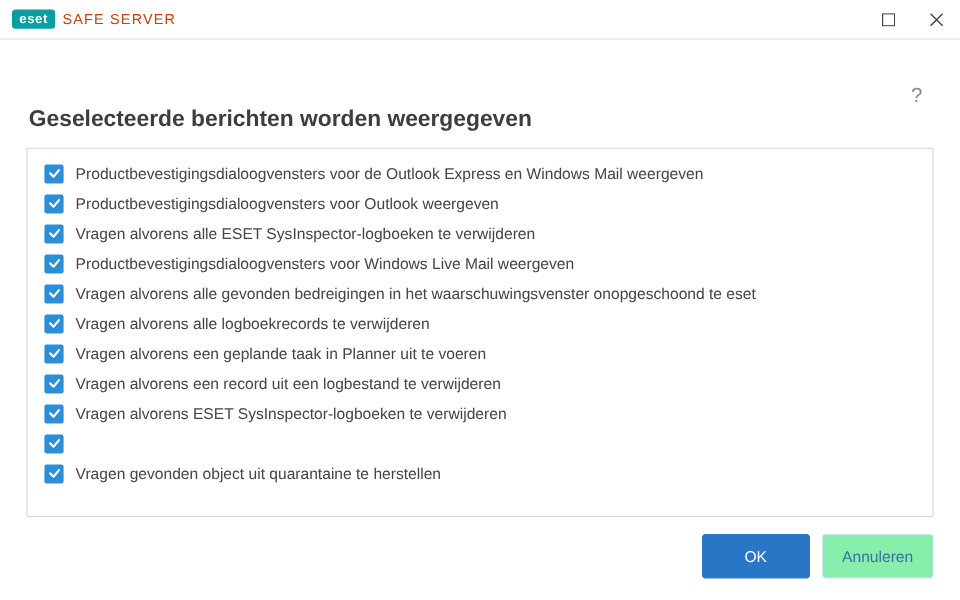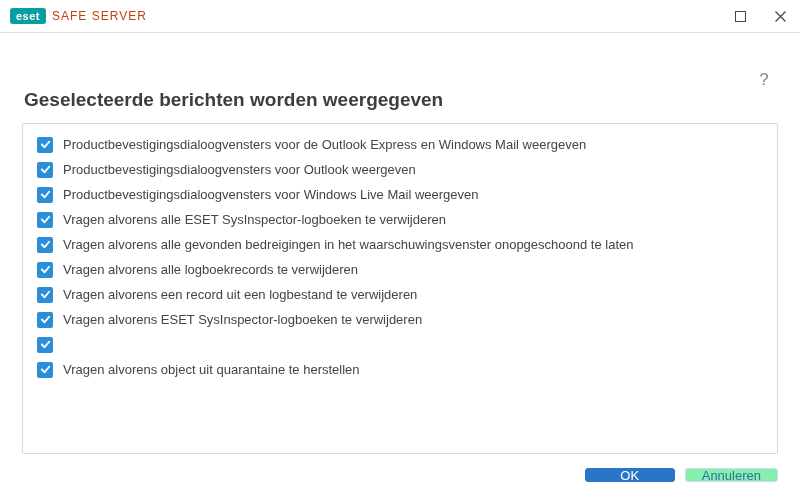--- a/index.html
+++ b/index.html
@@ -112,21 +112,21 @@
   }
   .cb svg { display: block; }
   .footer {
     padding: 14px 22px 18px 22px;
     display: flex;
     justify-content: flex-end;
     gap: 10px;
   }
   .btn {
     min-width: 90px;
-    height: 14px;
+    height: 37px;
     border-radius: 3px;
     font-size: 13px;
     display: flex;
     align-items: center;
     justify-content: center;
     cursor: pointer;
     padding: 0 16px;
   }
   .btn-primary {
     background: #2976c6;
@@ -185,52 +185,60 @@
           </svg>
         </div>
         <span>Productbevestigingsdialoogvensters voor Outlook weergeven</span>
       </div>
       <div class="item">
         <div class="cb">
           <svg width="11" height="11" viewBox="0 0 12 12">
             <path d="M2 6 L5 9 L10 3" stroke="#fff" stroke-width="2" fill="none" stroke-linecap="round" stroke-linejoin="round"></path>
           </svg>
         </div>
+        <span>Vragen alvorens alle ESET SysInspector-logboeken te verwijderen</span>
+      </div>
+      <div class="item">
+        <div class="cb">
+          <svg width="11" height="11" viewBox="0 0 12 12">
+            <path d="M2 6 L5 9 L10 3" stroke="#fff" stroke-width="2" fill="none" stroke-linecap="round" stroke-linejoin="round"></path>
+          </svg>
+        </div>
         <span>Productbevestigingsdialoogvensters voor Windows Live Mail weergeven</span>
       </div>
       <div class="item">
         <div class="cb">
           <svg width="11" height="11" viewBox="0 0 12 12">
             <path d="M2 6 L5 9 L10 3" stroke="#fff" stroke-width="2" fill="none" stroke-linecap="round" stroke-linejoin="round"></path>
           </svg>
         </div>
-        <span>Vragen alvorens alle ESET SysInspector-logboeken te verwijderen</span>
-      </div>
-      <div class="item">
-        <div class="cb">
-          <svg width="11" height="11" viewBox="0 0 12 12">
-            <path d="M2 6 L5 9 L10 3" stroke="#fff" stroke-width="2" fill="none" stroke-linecap="round" stroke-linejoin="round"></path>
-          </svg>
-        </div>
-        <span>Vragen alvorens alle gevonden bedreigingen in het waarschuwingsvenster onopgeschoond te laten</span>
+        <span>Vragen alvorens alle gevonden bedreigingen in het waarschuwingsvenster onopgeschoond te eset</span>
       </div>
       <div class="item">
         <div class="cb">
           <svg width="11" height="11" viewBox="0 0 12 12">
             <path d="M2 6 L5 9 L10 3" stroke="#fff" stroke-width="2" fill="none" stroke-linecap="round" stroke-linejoin="round"></path>
           </svg>
         </div>
         <span>Vragen alvorens alle logboekrecords te verwijderen</span>
       </div>
       <div class="item">
         <div class="cb">
           <svg width="11" height="11" viewBox="0 0 12 12">
             <path d="M2 6 L5 9 L10 3" stroke="#fff" stroke-width="2" fill="none" stroke-linecap="round" stroke-linejoin="round"></path>
           </svg>
         </div>
+        <span>Vragen alvorens een geplande taak in Planner uit te voeren</span>
+      </div>
+      <div class="item">
+        <div class="cb">
+          <svg width="11" height="11" viewBox="0 0 12 12">
+            <path d="M2 6 L5 9 L10 3" stroke="#fff" stroke-width="2" fill="none" stroke-linecap="round" stroke-linejoin="round"></path>
+          </svg>
+        </div>
         <span>Vragen alvorens een record uit een logbestand te verwijderen</span>
       </div>
       <div class="item">
         <div class="cb">
           <svg width="11" height="11" viewBox="0 0 12 12">
             <path d="M2 6 L5 9 L10 3" stroke="#fff" stroke-width="2" fill="none" stroke-linecap="round" stroke-linejoin="round"></path>
           </svg>
         </div>
         <span>Vragen alvorens ESET SysInspector-logboeken te verwijderen</span>
       </div>
@@ -240,21 +248,21 @@
             <path d="M2 6 L5 9 L10 3" stroke="#fff" stroke-width="2" fill="none" stroke-linecap="round" stroke-linejoin="round"></path>
           </svg>
         </div>
       </div>
       <div class="item">
         <div class="cb">
           <svg width="11" height="11" viewBox="0 0 12 12">
             <path d="M2 6 L5 9 L10 3" stroke="#fff" stroke-width="2" fill="none" stroke-linecap="round" stroke-linejoin="round"></path>
           </svg>
         </div>
-        <span>Vragen alvorens object uit quarantaine te herstellen</span>
+        <span>Vragen gevonden object uit quarantaine te herstellen</span>
       </div>
     </div>
 </div>
 
 <div class="footer">
   <div class="btn btn-primary">OK</div>
   <div class="btn btn-secondary">Annuleren</div>
 </div>
 
 </body></html>

